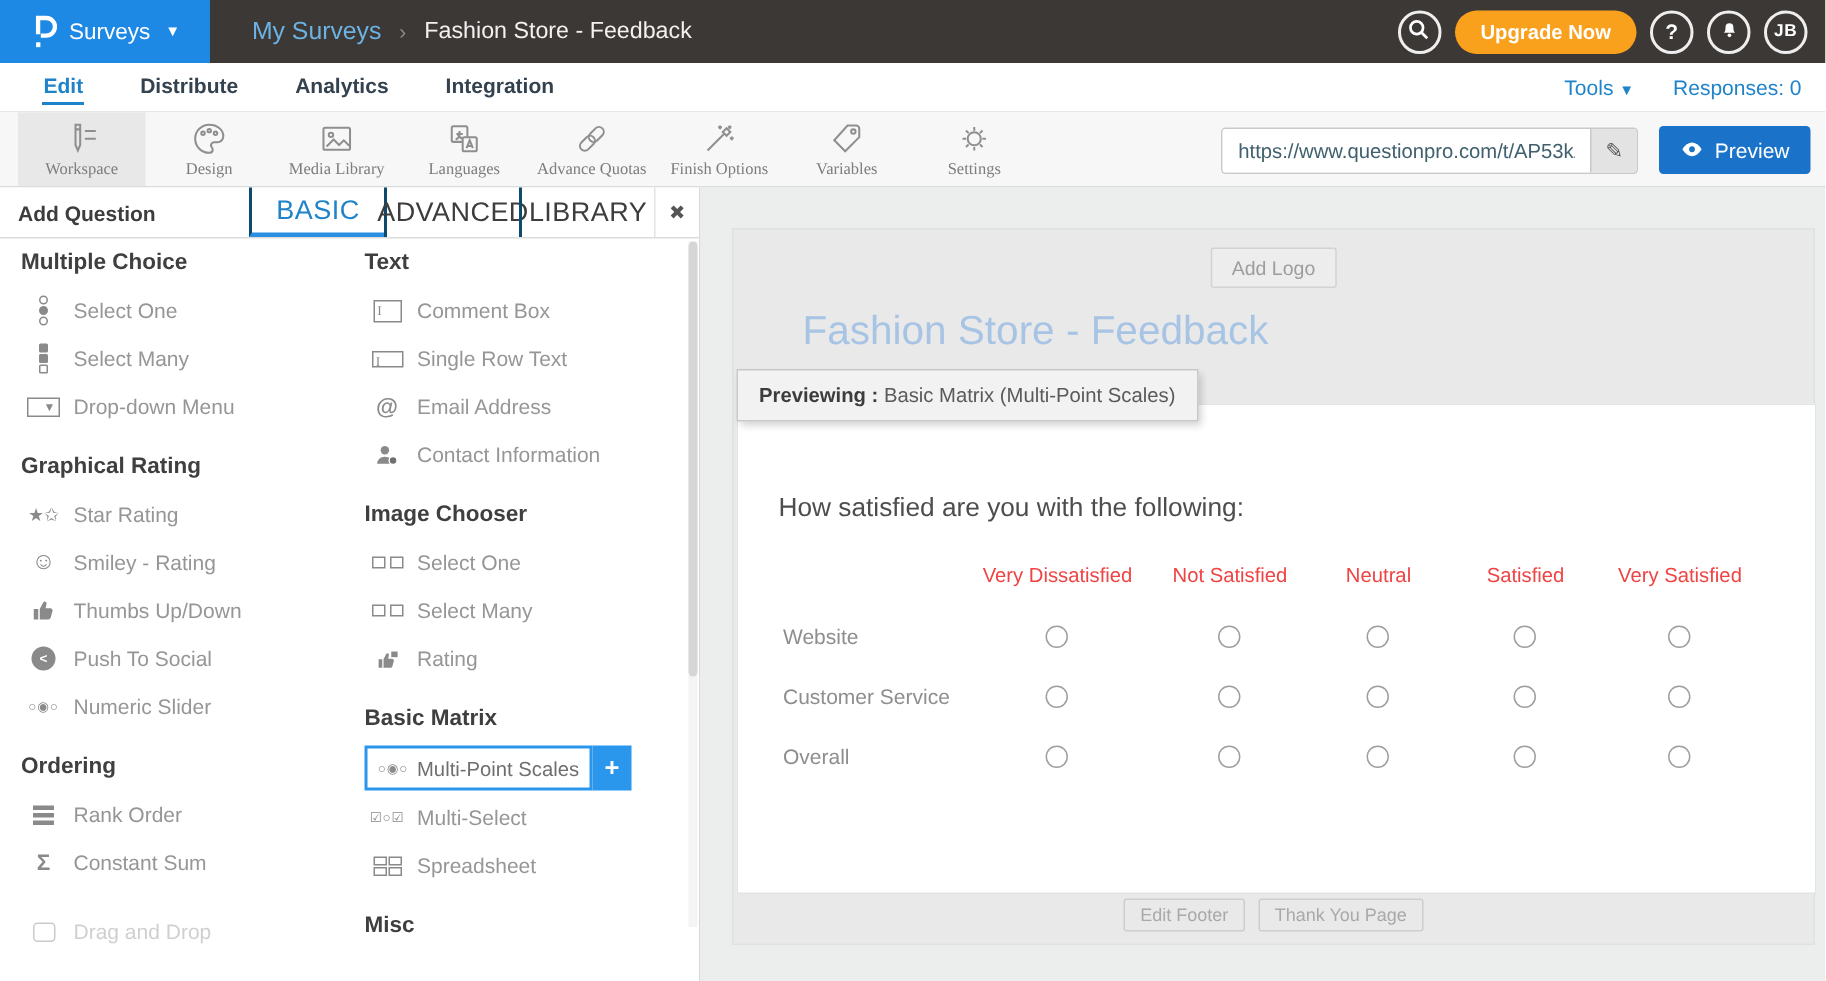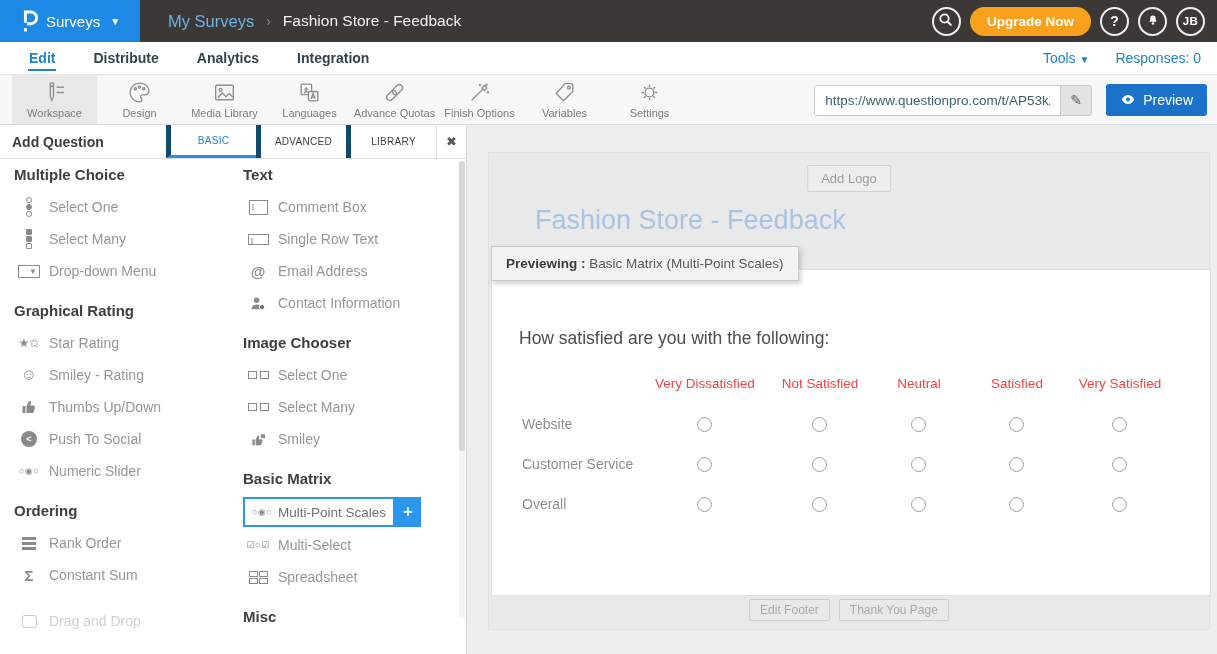--- a/index.html
+++ b/index.html
@@ -29,35 +29,35 @@
   .tools-link { color:#1f83c9; font-size:14px; cursor:pointer; }
   .tools-link .caret { font-size:10px; }
   .responses { color:#1f83c9; font-size:14px; cursor:pointer; }
 
   
   .toolbar { height:50px; background:#f7f7f7; border-bottom:1px solid #dcdcdc; display:flex; align-items:stretch; padding-left:12px; position:relative; }
   .tb-item { width:85px; display:flex; flex-direction:column; align-items:center; justify-content:center; gap:2px; cursor:pointer; }
   .tb-item.active { background:#e8e8e8; }
   .tb-icon { height:24px; display:flex; align-items:center; justify-content:center; color:#8f8f8f; }
   .tb-icon svg { stroke:#8f8f8f; fill:none; stroke-width:1.3; }
-  .tb-label { font-size:11px; color:#7d7d7d; white-space:nowrap; }
+  .tb-label { font-size:11px; color:#7d7d7d; white-space:nowrap;font-family:Liberation Serif, serif; }
   .tb-right { position:absolute; right:10px; top:0; height:50px; display:flex; align-items:center; gap:14px; }
   .url-group { display:flex; height:31px; border:1px solid #c9c9c9; border-radius:3px; overflow:hidden; background:#fff; }
   .url-input { width:245px; border:none; outline:none; padding:0 10px; font-size:13.5px; color:#41606e; font-family:inherit; }
   .url-edit { width:31px; background:#e3e3e3; border:none; border-left:1px solid #c9c9c9; color:#555; font-size:14px; cursor:pointer; }
   .preview-btn { height:32px; background:#1a73c8; color:#fff; border:none; border-radius:3px; padding:0 14px; font-size:14px; display:flex; align-items:center; gap:7px; cursor:pointer; }
 
   
   .bodywrap { display:flex; height:529px; }
 
   
   .panel { width:467px; background:#fff; border-right:1px solid #d9d9d9; position:relative; }
   .panel-head { height:34px; border-bottom:1px solid #dcdcdc; display:flex; align-items:stretch; }
   .panel-title { flex:1; display:flex; align-items:center; padding-left:12px; font-size:14px; font-weight:bold; color:#3d3d3d; }
-  .ptab { width:90px; display:flex; align-items:center; justify-content:center; font-size:10px; color:#3d3d3d; border-left:5px solid #0c4a6e; cursor:pointer; letter-spacing:.3px;text-align:right; }
+  .ptab { width:90px; display:flex; align-items:center; justify-content:center; font-size:18px; color:#3d3d3d; border-left:2px solid #0c4a6e; cursor:pointer; letter-spacing:.3px;text-align:right; }
   .ptab.active { color:#1f83c9; border-bottom:3px solid #2a8fe0; }
   .panel-close { width:30px; display:flex; align-items:center; justify-content:center; color:#555; font-size:13px; border-left:1px solid #e3e3e3; cursor:pointer; }
   .panel-cols { display:flex; height:495px; overflow:hidden; }
   .pcol { width:229px; padding:0 0 0 14px; }
   .psec { margin-bottom:14px; }
   .psec-title { margin:6px 0; font-size:15px; font-weight:600; color:#3f3f3f; line-height:20px; }
   .psec:first-child .psec-title { margin-top:6px; }
   .pitem { height:32px; display:flex; align-items:center; font-size:14px; color:#969696; cursor:pointer; }
   .picon { width:30px; display:flex; align-items:center; justify-content:center; margin-right:5px; color:#8a8a8a; flex:none; }
   .pscroll { position:absolute; right:1px; top:36px; width:6px; height:457px; background:#f4f4f4; }
@@ -414,21 +414,21 @@
               </span>
               <span>Select Many</span>
             </div>
             <div class="pitem">
               <span class="picon">
                 <svg width="15" height="15" viewBox="0 0 16 16" fill="#8a8a8a">
                   <path d="M1.5 8h2.6v6H1.5zM5 14h4.8c.7 0 1.3-.4 1.5-1.1l1-3.5c.3-.9-.4-1.8-1.3-1.8H8.3l.5-2.6C9 4.3 8.4 3.8 7.8 3.8c-.4 0-.7.2-.9.5L5 8z"></path>
                   <rect x="10.5" y="2.5" width="4.5" height="4"></rect>
                 </svg>
               </span>
-              <span>Smiley</span>
+              <span>Rating</span>
             </div>
           </div>
           <div class="psec">
             <div class="psec-title">Basic Matrix</div>
             <div class="selrow">
               <span class="selbox">
                 <span class="picon">
                   <span class="ic-txt sm">○◉○</span>
                 </span>
                 <span class="plabel">Multi-Point Scales</span>

